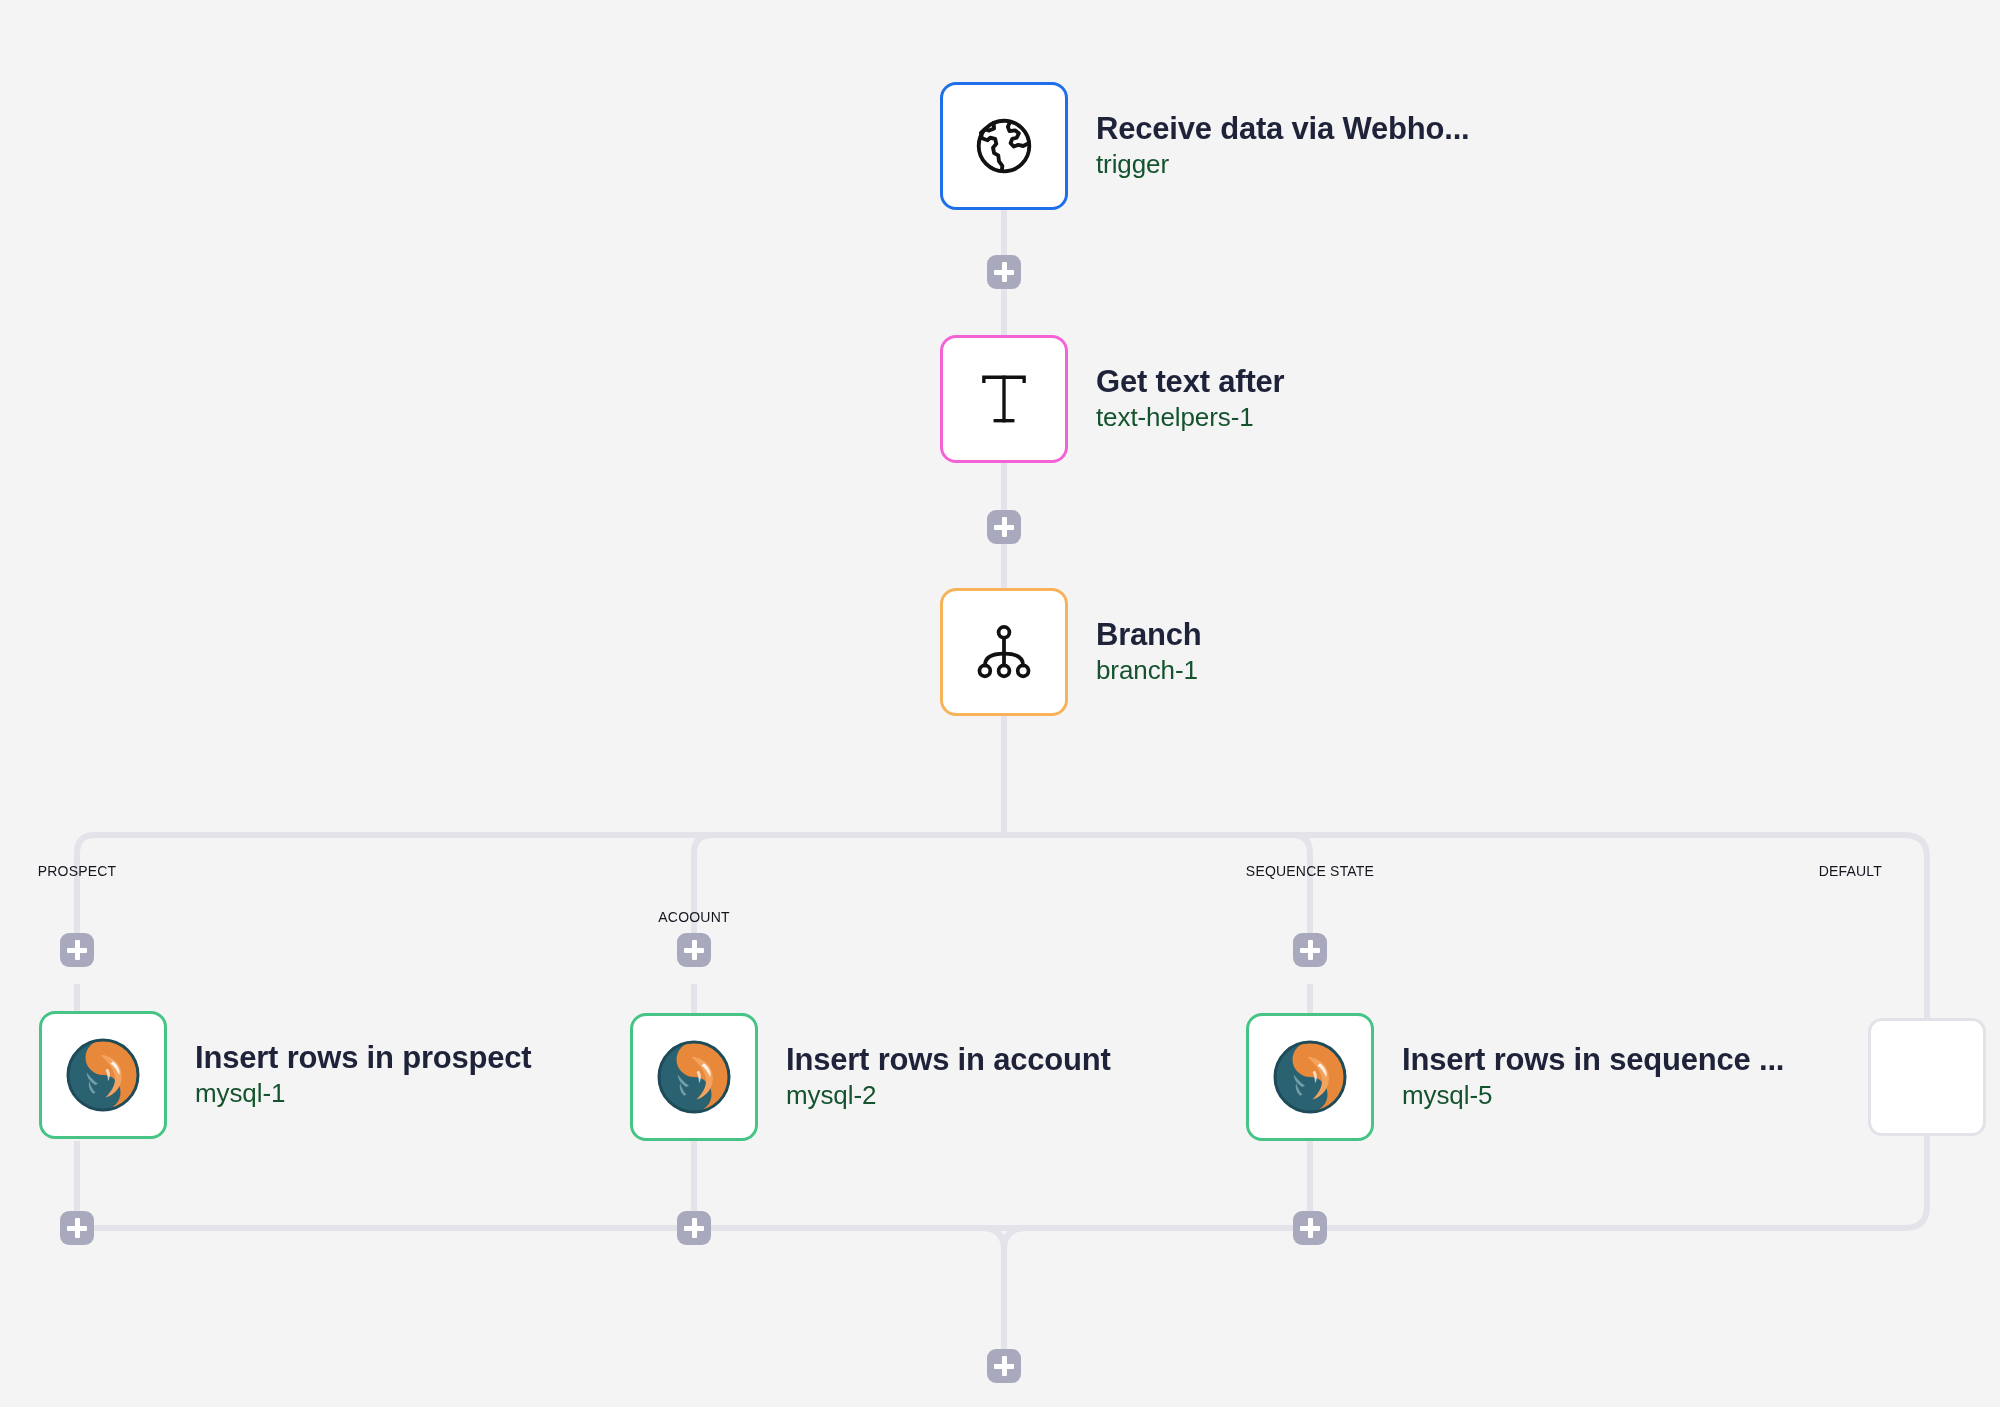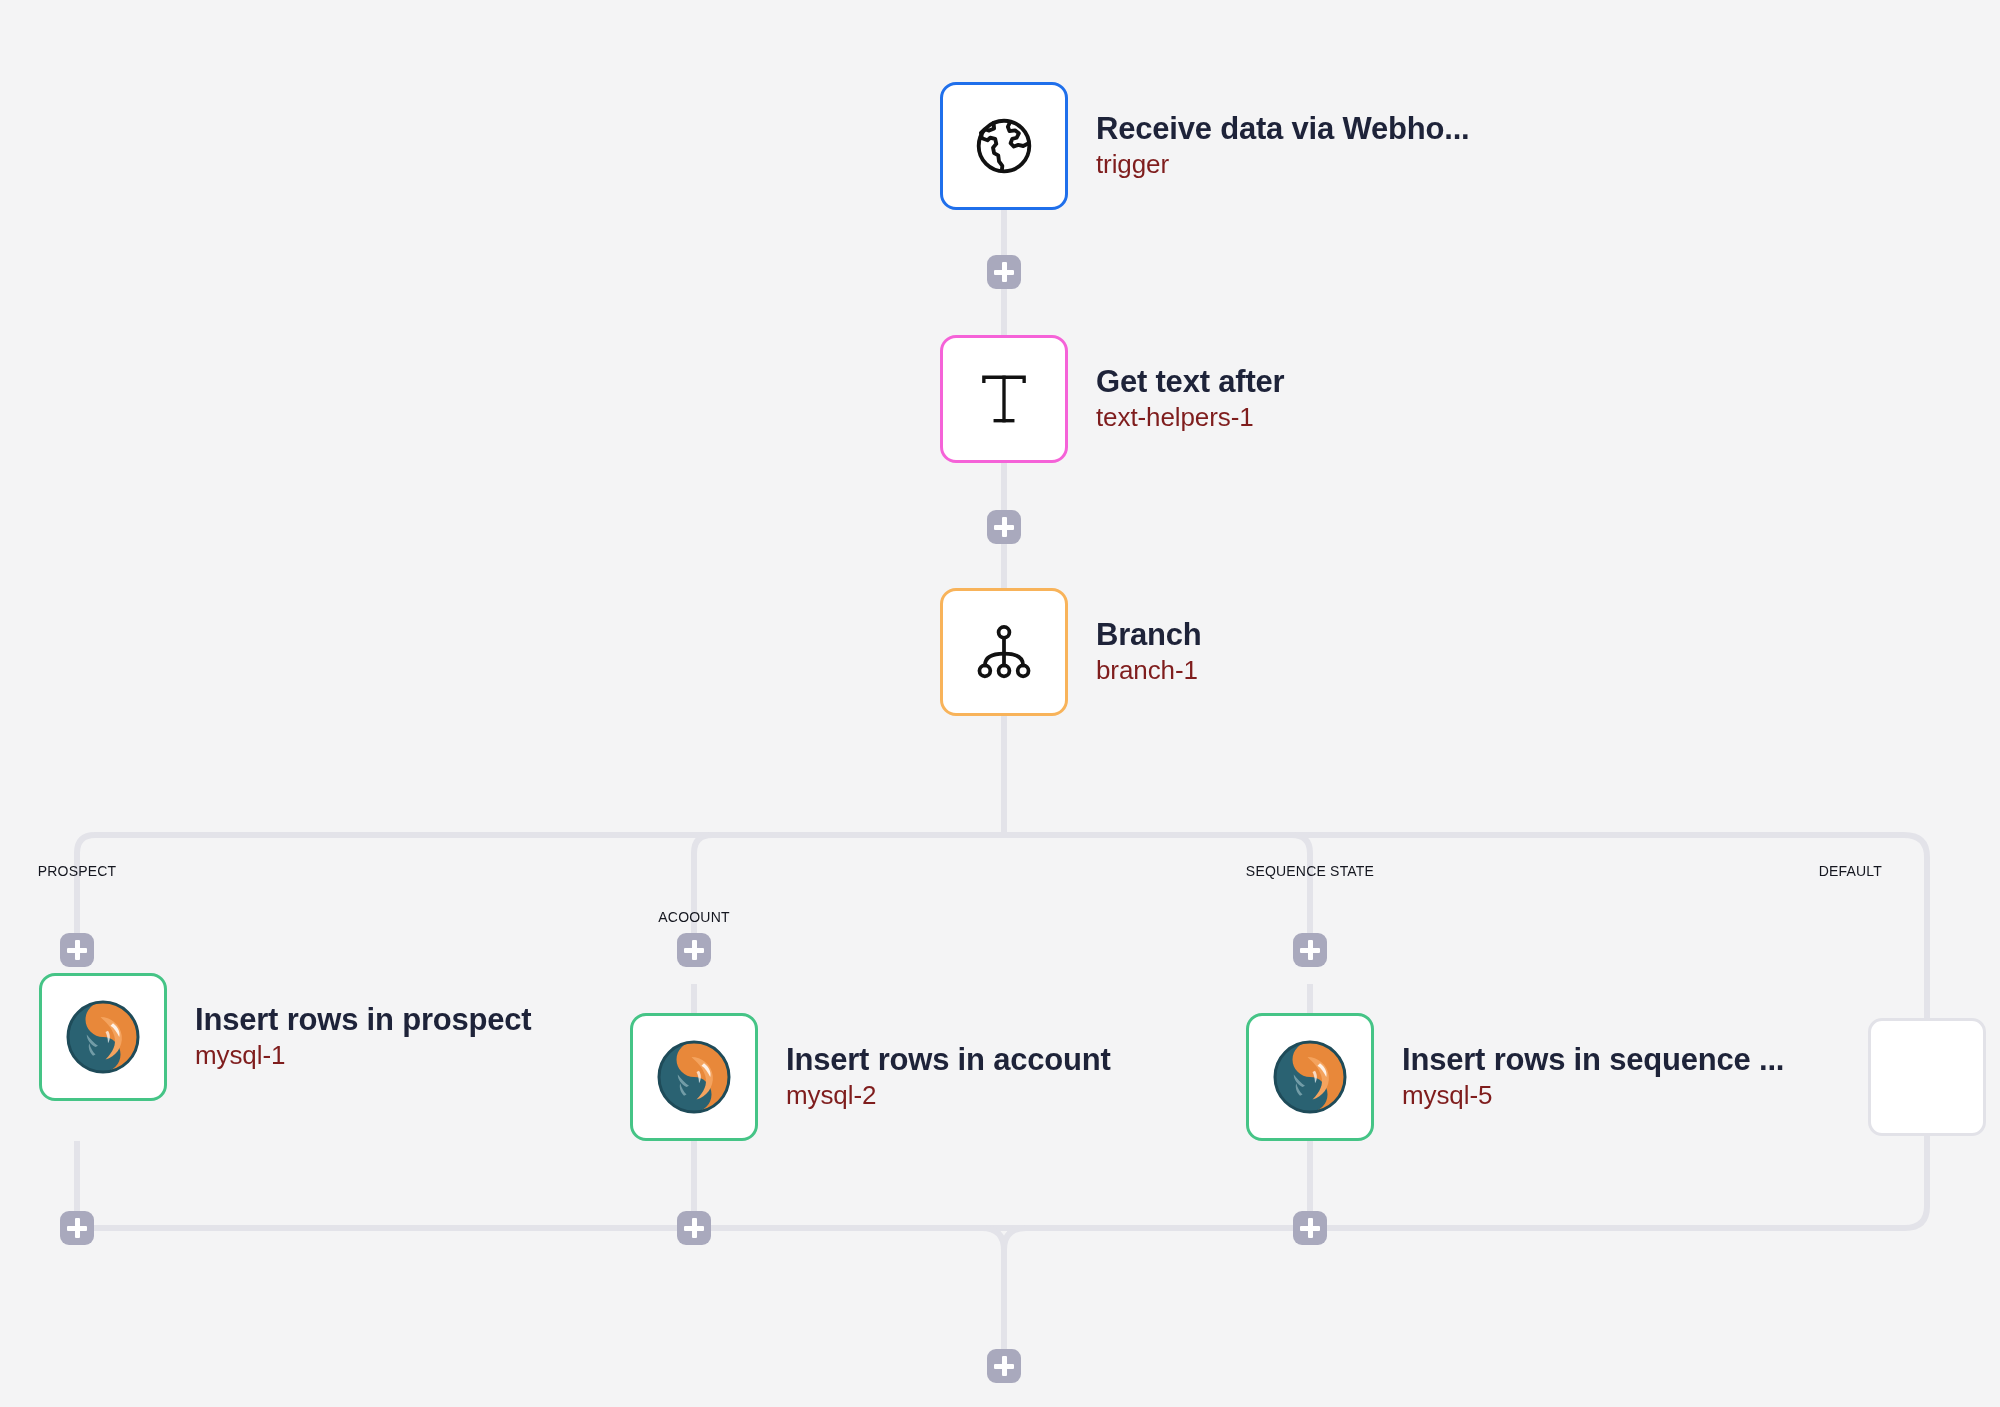--- a/index.html
+++ b/index.html
@@ -62,21 +62,21 @@
   }
   .node-title {
     font-size: 31px;
     font-weight: bold;
     color: #1e2339;
     letter-spacing: -0.2px;
     line-height: 1.12;
   }
   .node-sub {
     font-size: 26px;
-    color: #7f1d1d;
+    color: #14532d;
     line-height: 1.15;
     letter-spacing: -0.1px;
   }
 
   
   .plus {
     position: absolute;
     width: 34px;
     height: 34px;
     border-radius: 9px;
@@ -197,21 +197,21 @@
           <path d="M4.6 17.2 Q4.6 12.6 12 12.6 Q19.4 12.6 19.4 17.2"></path>
         </svg>
       </span>
     </div>
     <div class="node-text">
       <div class="node-title">Branch</div>
       <div class="node-sub">branch-1</div>
     </div>
   </div>
 
-  <div class="node" style="left:13px; top:973px;padding-left:26px;">
+  <div class="node" style="left:13px; top:1011px;padding-left:26px;">
     <div class="node-box" style="border-color:#45c486;">
       <span>
         <svg class="icon" width="80" height="80" viewBox="0 0 64 64">
           <circle cx="32" cy="32" r="28" fill="#2a6272"></circle>
           <path d="M32 4 A28 28 0 0 1 32 60 A14 14 0 0 0 32 32 A14 14 0 0 1 32 4 Z" fill="#e8883a"></path>
           <path d="M30 16 C38 16 46 22 47 31 C48 40 42 48 34 50
                    C40 44 43 38 41 31 C39 24 34 20 30 16 Z" fill="#f4a35e"></path>
           <path d="M40 21 C44 24 46 28 45 32 C43 28 41 25 38 23 Z" fill="#ffffff" opacity="0.85"></path>
           <path d="M36 27 C38 30 38 34 36 37 C36 33 35 30 34 28 Z" fill="#ffffff" opacity="0.7"></path>
           <path d="M26 40 C22 38 19 34 19 30 C22 34 25 37 28 39 Z" fill="#7aa3ad" opacity="0.9"></path>

